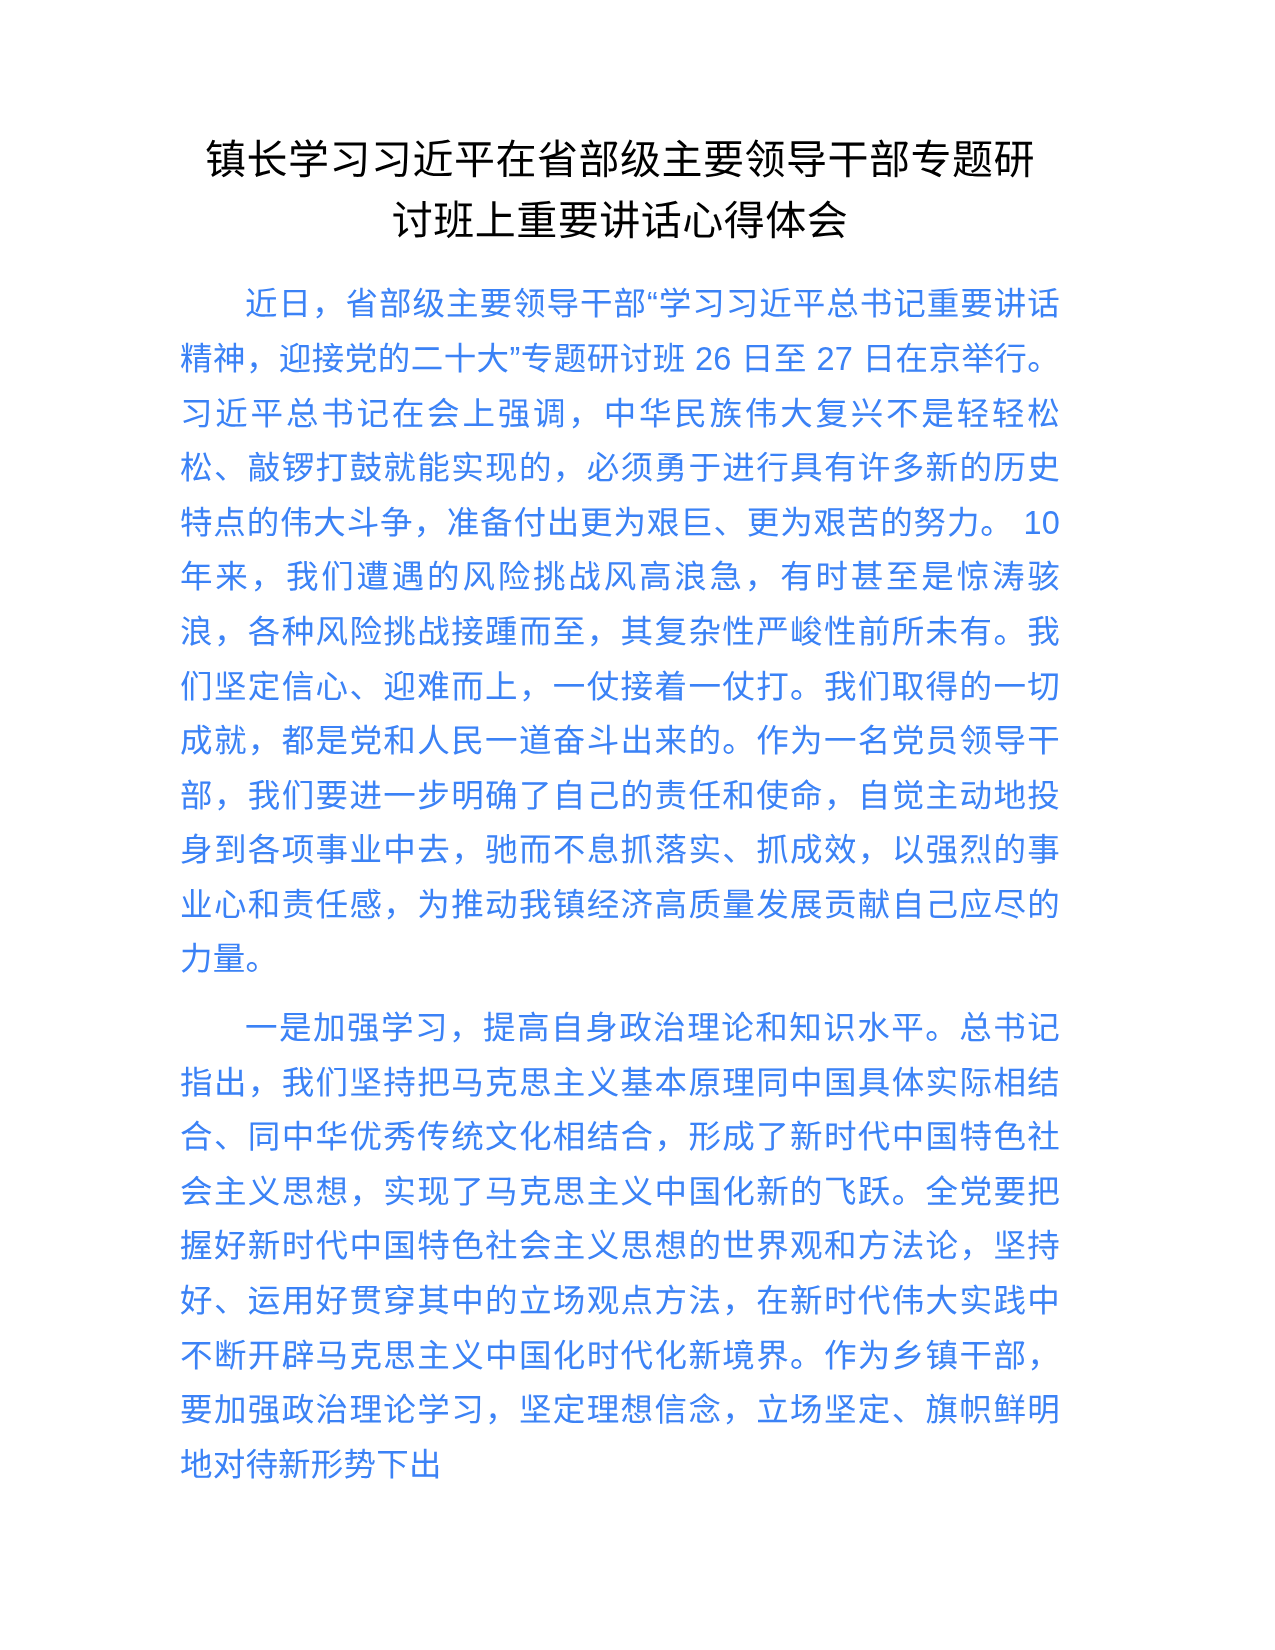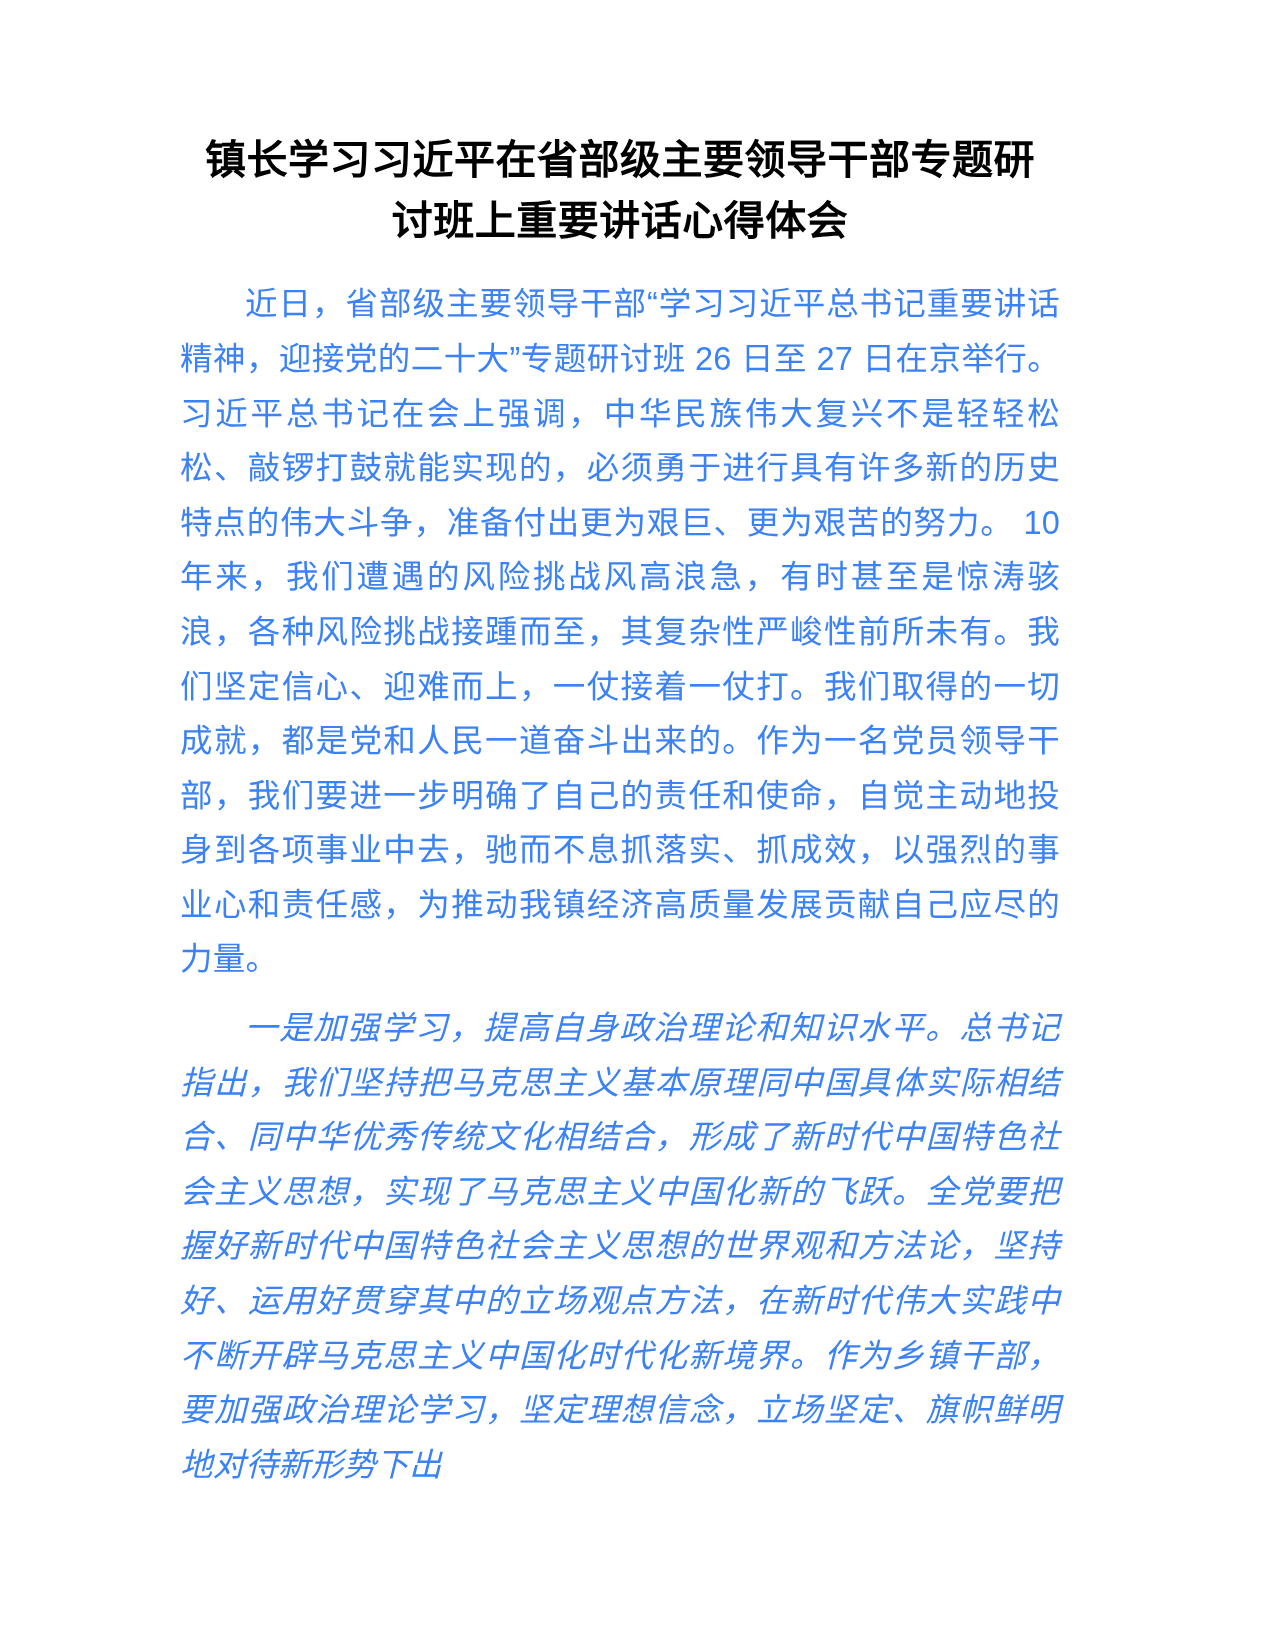--- a/index.html
+++ b/index.html
@@ -18,21 +18,21 @@
     font-family: "Liberation Sans", "DejaVu Sans", sans-serif;
   }
   .content {
     position: absolute;
     left: 180px;
     top: 130px;
     width: 880px;
   }
   .doc-title {
     font-family: "Liberation Sans", "DejaVu Sans", sans-serif;
-    font-weight: bold;
+    font-weight: normal;
     font-size: 41px;
     line-height: 1.48;
     color: #000000;
     text-align: center;
     letter-spacing: 0.5px;
     margin: 0 0 26px 0;
     padding: 0 6px;
   }
   .doc-para {
     font-family: "Liberation Sans", "DejaVu Sans", sans-serif;
@@ -40,21 +40,20 @@
     line-height: 1.68;
     color: #3b82f6;
     text-align: justify;
     text-justify: inter-ideograph;
     text-indent: 2em;
     margin: 0 0 14px 0;
     letter-spacing: 0.2px;
   }
   .doc-para:last-child {
     margin-bottom: 0;
-    font-style: italic;
   }
 </style>
 </head>
 <body>
 
 <div class="page">
   <div class="content">
     <h1 class="doc-title">镇长学习习近平在省部级主要领导干部专题研讨班上重要讲话心得体会</h1>
     <p class="doc-para">近日，省部级主要领导干部“学习习近平总书记重要讲话精神，迎接党的二十大”专题研讨班 26 日至 27 日在京举行。习近平总书记在会上强调，中华民族伟大复兴不是轻轻松松、敲锣打鼓就能实现的，必须勇于进行具有许多新的历史特点的伟大斗争，准备付出更为艰巨、更为艰苦的努力。 10 年来，我们遭遇的风险挑战风高浪急，有时甚至是惊涛骇浪，各种风险挑战接踵而至，其复杂性严峻性前所未有。我们坚定信心、迎难而上，一仗接着一仗打。我们取得的一切成就，都是党和人民一道奋斗出来的。作为一名党员领导干部，我们要进一步明确了自己的责任和使命，自觉主动地投身到各项事业中去，驰而不息抓落实、抓成效，以强烈的事业心和责任感，为推动我镇经济高质量发展贡献自己应尽的力量。</p>
     <p class="doc-para">一是加强学习，提高自身政治理论和知识水平。总书记指出，我们坚持把马克思主义基本原理同中国具体实际相结合、同中华优秀传统文化相结合，形成了新时代中国特色社会主义思想，实现了马克思主义中国化新的飞跃。全党要把握好新时代中国特色社会主义思想的世界观和方法论，坚持好、运用好贯穿其中的立场观点方法，在新时代伟大实践中不断开辟马克思主义中国化时代化新境界。作为乡镇干部，要加强政治理论学习，坚定理想信念，立场坚定、旗帜鲜明地对待新形势下出</p>

